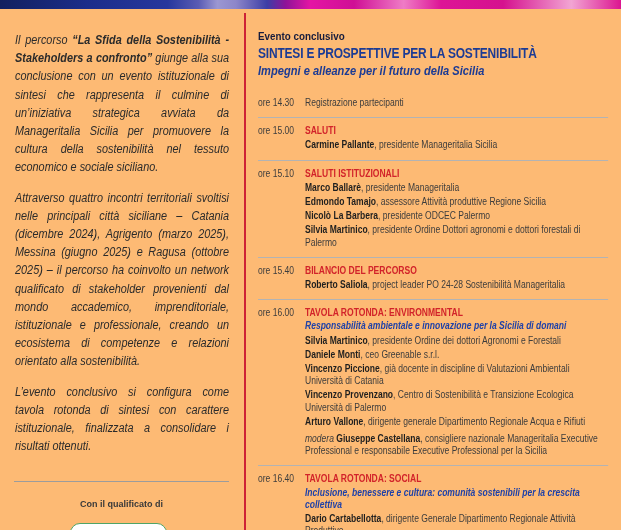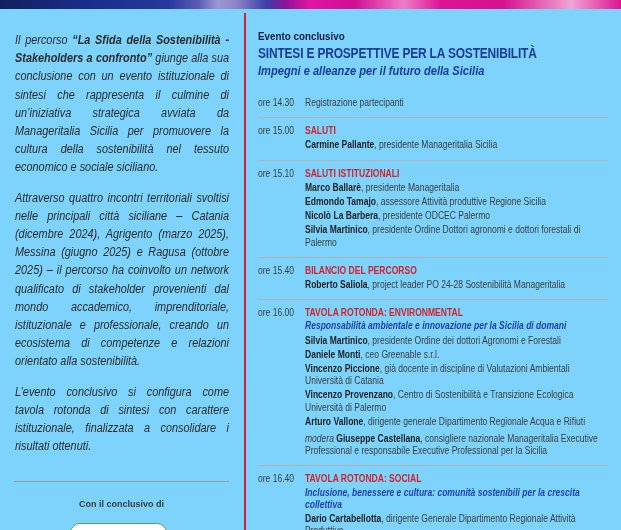--- a/index.html
+++ b/index.html
@@ -1,19 +1,19 @@
 <!DOCTYPE html>
 <html><head>
 <meta charset="utf-8">
 <style>
   * { margin:0; padding:0; box-sizing:border-box; }
   html,body { background:#ffffff; }
   body { font-family:"Liberation Sans", sans-serif; }
   .page {
-    position:relative; width:621px; height:530px; background:#7dd3fc; overflow:hidden;
+    position:relative; width:621px; height:530px; background:#fdba74; overflow:hidden;
   }
   
   .banner-strip {
     position:absolute; left:0; top:0; width:621px; height:9px;
     background:linear-gradient(90deg,
       #12205f 0%, #1b2d8a 14%, #27379d 27%, #5a5cb4 32%,
       #9b97d2 35%, #8d86c9 38%, #3c3ea6 43%, #8f1398 46%,
       #e414a4 50%, #cf0f95 57%, #ef7cc6 65%, #dd1496 71%,
       #d5118e 81%, #f2a5d3 92%, #dc1590 100%);
   }
@@ -76,21 +76,21 @@
   <div class="banner-strip"></div>
   <div class="v-divider"></div>
 
   <div class="left-col">
     <p><span>Il percorso </span><span class="bold-seg">“La Sfida della Sostenibilità - Stakeholders a confronto”</span><span> giunge alla sua conclusione con un evento istituzionale di sintesi che rappresenta il culmine di un’iniziativa strategica avviata da Manageritalia Sicilia per promuovere la cultura della sostenibilità nel tessuto economico e sociale siciliano.</span></p>
     <p>Attraverso quattro incontri territoriali svoltisi nelle principali città siciliane – Catania (dicembre 2024), Agrigento (marzo 2025), Messina (giugno 2025) e Ragusa (ottobre 2025) – il percorso ha coinvolto un network qualificato di stakeholder provenienti dal mondo accademico, imprenditoriale, istituzionale e professionale, creando un ecosistema di competenze e relazioni orientato alla sostenibilità.</p>
     <p>L’evento conclusivo si configura come tavola rotonda di sintesi con carattere istituzionale, finalizzata a consolidare i risultati ottenuti.</p>
   </div>
 
   <div class="left-divider"></div>
-  <div class="patronage-label">Con il conclusivo di</div>
+  <div class="patronage-label">Con il qualificato di</div>
   <div class="logo-box"></div>
 
   <div class="right-col">
     <div class="kicker">Evento conclusivo</div>
     <div class="main-title">SINTESI E PROSPETTIVE PER LA SOSTENIBILITÀ</div>
     <div class="main-subtitle">Impegni e alleanze per il futuro della Sicilia</div>
 
     <div class="row">
       <div class="time">ore 14.30</div>
       <div class="content">

